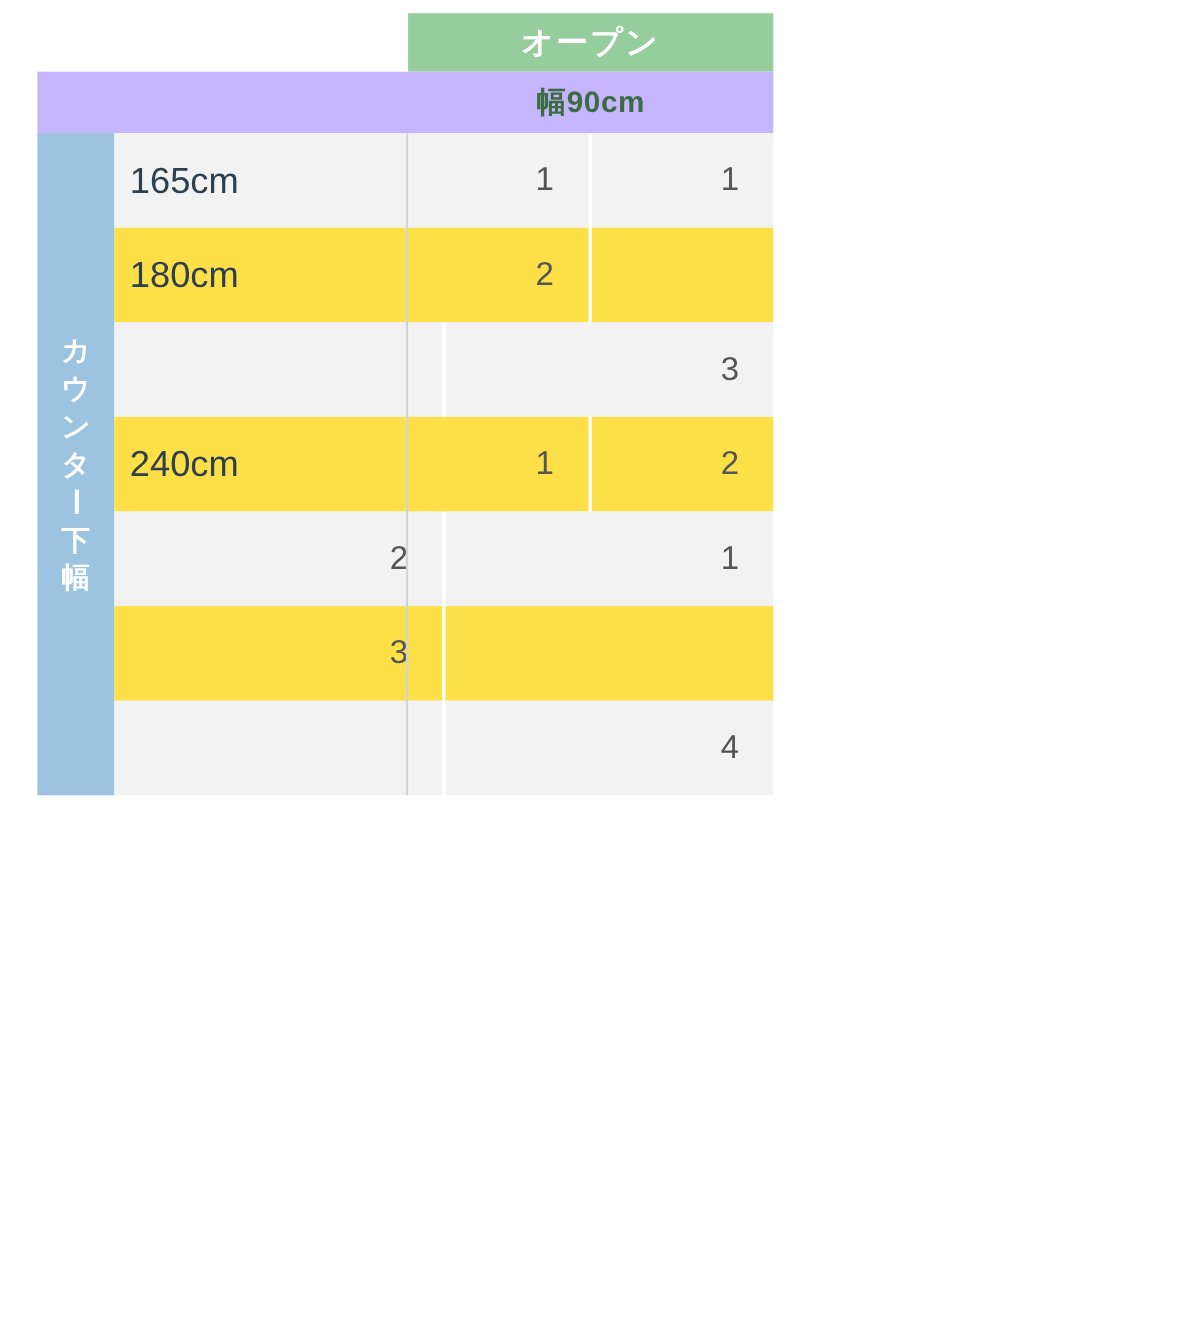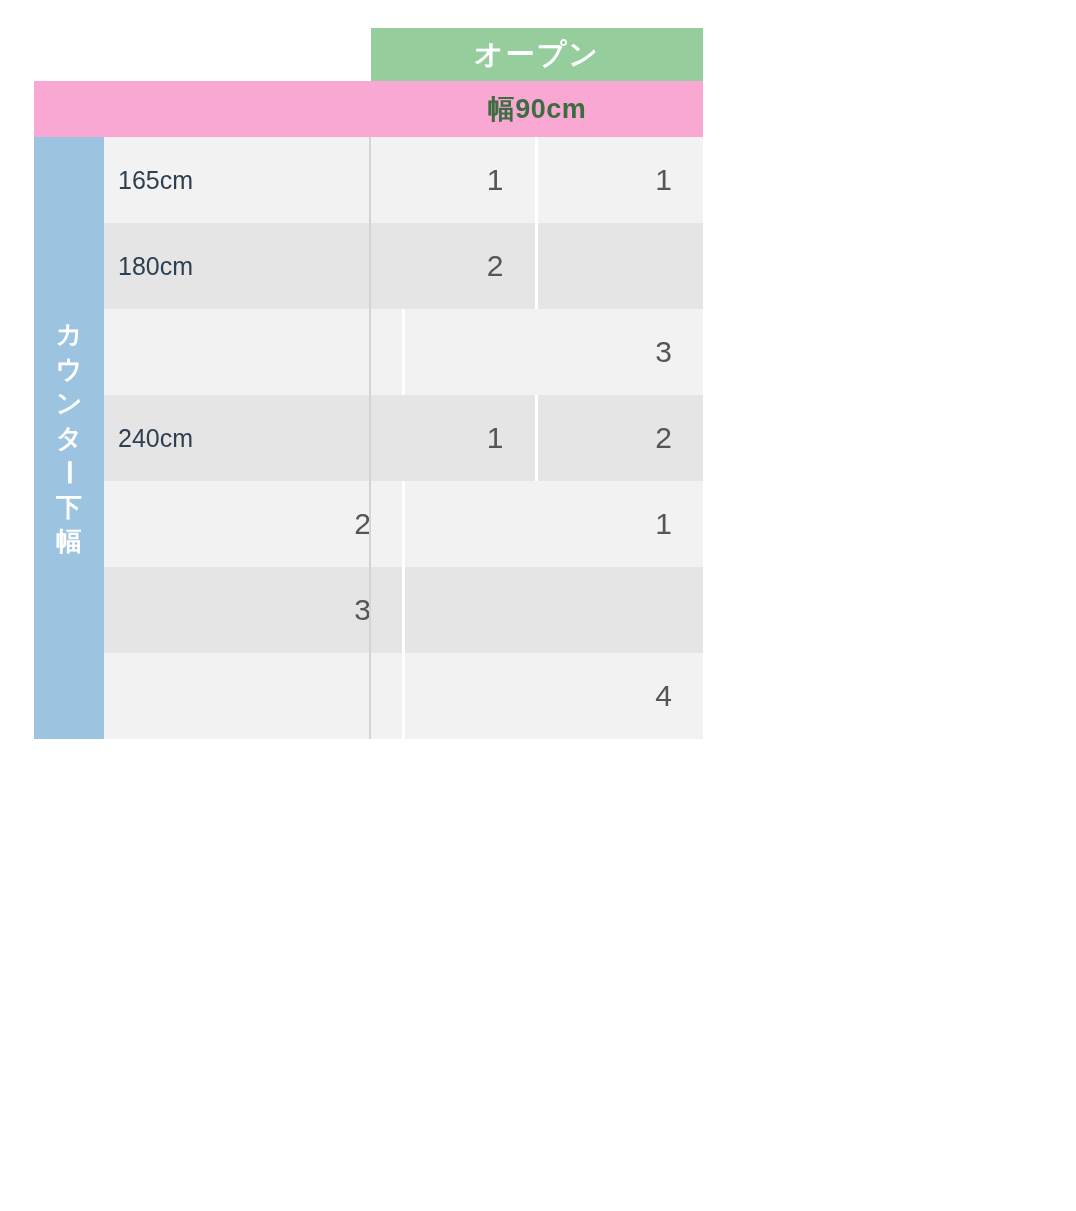--- a/index.html
+++ b/index.html
@@ -10,21 +10,21 @@
   body {
     width: 1076px;
     height: 1211px;
     font-family: "Liberation Sans", "DejaVu Sans", sans-serif;
     -webkit-font-smoothing: antialiased;
   }
 
   .spec-table {
     position: absolute;
     left: 34px;
-    top: 28px;
+    top: 12px;
     width: 669px;
   }
 
   
   .head-row {
     display: flex;
     height: 53px;
   }
   .head-spacer {
     width: 337px;
@@ -39,21 +39,21 @@
     font-weight: bold;
     letter-spacing: 2px;
     display: flex;
     align-items: center;
     justify-content: center;
   }
 
   .subhead-row {
     display: flex;
     height: 56px;
-    background: #f9a8d4;
+    background: #c4b5fd;
     text-align: center;
   }
   .subhead-spacer {
     width: 337px;
     flex: 0 0 337px;
   }
   .subhead-cell {
     flex: 1 1 0;
     color: #3d6c43;
     font-size: 27px;
@@ -108,31 +108,31 @@
     background: #d4d4d4;
     z-index: 2;
     pointer-events: none;
   }
 
   .row {
     display: flex;
     height: 86px;
   }
   .row.odd  .cell-bg { background: #f2f2f2; }
-  .row.even .cell-bg { background: #e5e5e5; }
+  .row.even .cell-bg { background: #fde047; }
 
   .label-cell {
     width: 265px;
     flex: 0 0 265px;
     display: flex;
     align-items: center;
     padding-left: 14px;
     box-sizing: border-box;
     color: #2e3f50;
-    font-size: 25px;
+    font-size: 33px;
   }
 
   .data-cell {
     flex: 1 1 0;
     display: flex;
     align-items: center;
     justify-content: flex-end;
     padding-right: 31px;
     box-sizing: border-box;
     color: #555555;

